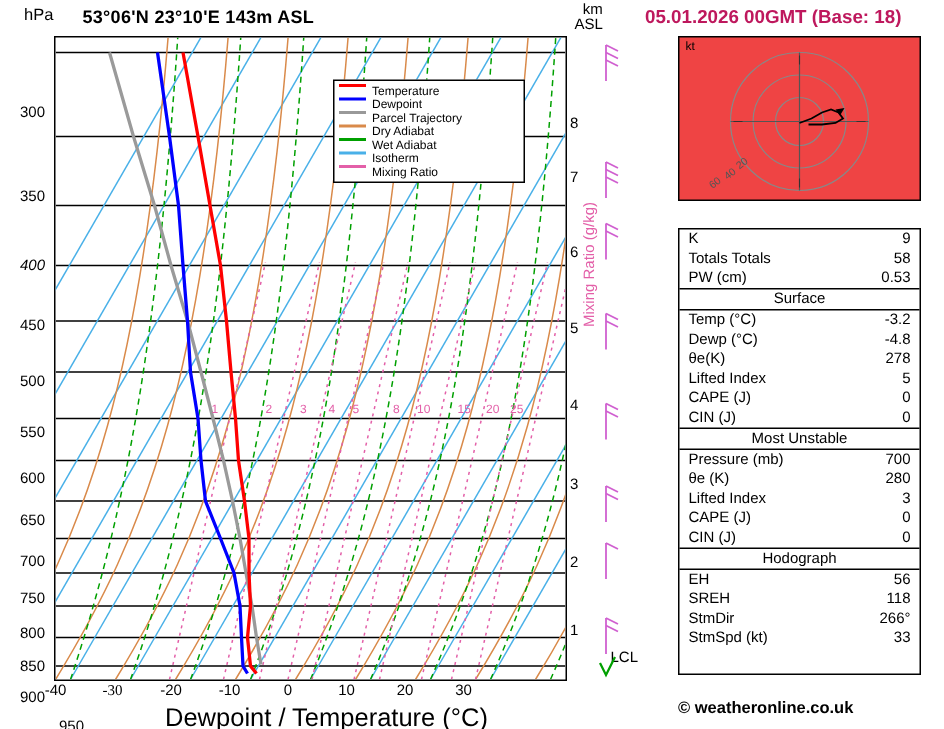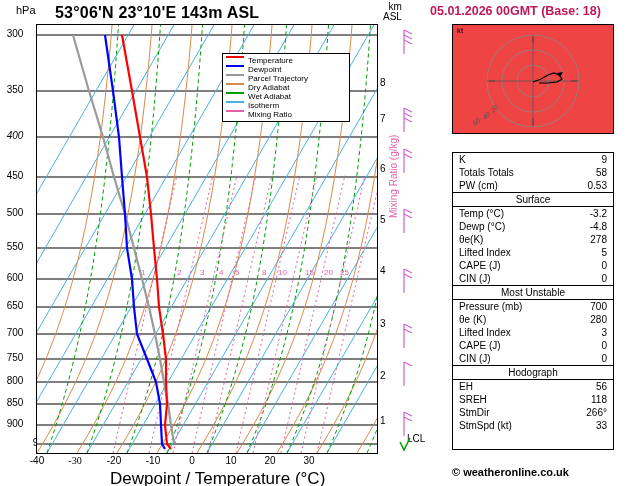--- a/index.html
+++ b/index.html
@@ -1,30 +1,30 @@
 <!DOCTYPE html>
 <html><head>
 <meta charset="utf-8">
 <style>
   html,body{margin:0;padding:0;}
   body{width:629px;height:486px;background:#ffffff;font-family:"Liberation Sans",sans-serif;position:relative;overflow:hidden;}
   .root{position:absolute;left:0;top:0;width:629px;height:486px;}
 
   
   .hpa-label{position:absolute;left:16px;top:4px;font-size:11px;color:#000;}
-  .station-title{position:absolute;left:55px;top:4px;font-size:16px;font-weight:bold;color:#000;letter-spacing:0.2px;}
+  .station-title{position:absolute;left:55px;top:4px;font-size:12px;font-weight:bold;color:#000;letter-spacing:0.2px;}
   .km-label{position:absolute;left:383px;top:2px;font-size:10px;color:#000;text-align:right;line-height:10px;}
   .date-title{position:absolute;left:430px;top:4px;font-size:12.5px;font-weight:bold;color:#be185d;}
 
   
   .skew-frame{position:absolute;left:36px;top:24px;width:342px;height:430px;border:1px solid #000;box-sizing:border-box;overflow:hidden;background:#fff;}
   .skew-svg{position:absolute;left:0;top:0;}
 
   
-  .ylab{position:absolute;width:30px;text-align:center;font-size:10px;color:#000;}
+  .ylab{position:absolute;width:30px;text-align:right;font-size:10px;color:#000;margin-top:42px;}
   
   .xlab{position:absolute;text-align:center;font-size:10px;color:#000;width:30px;}
   .xaxis-title{position:absolute;left:110px;top:469px;font-size:17px;color:#000;}
 
   
   .kmlab{position:absolute;left:380px;width:16px;text-align:left;font-size:10px;color:#000;}
   .lcl-lab{position:absolute;left:380px;top:433px;font-size:10px;color:#000;padding-left:27px;}
 
   
   .mix-label{position:absolute;left:388px;top:218px;font-size:10px;color:#e35fa8;transform:rotate(-90deg);transform-origin:left top;white-space:nowrap;}

